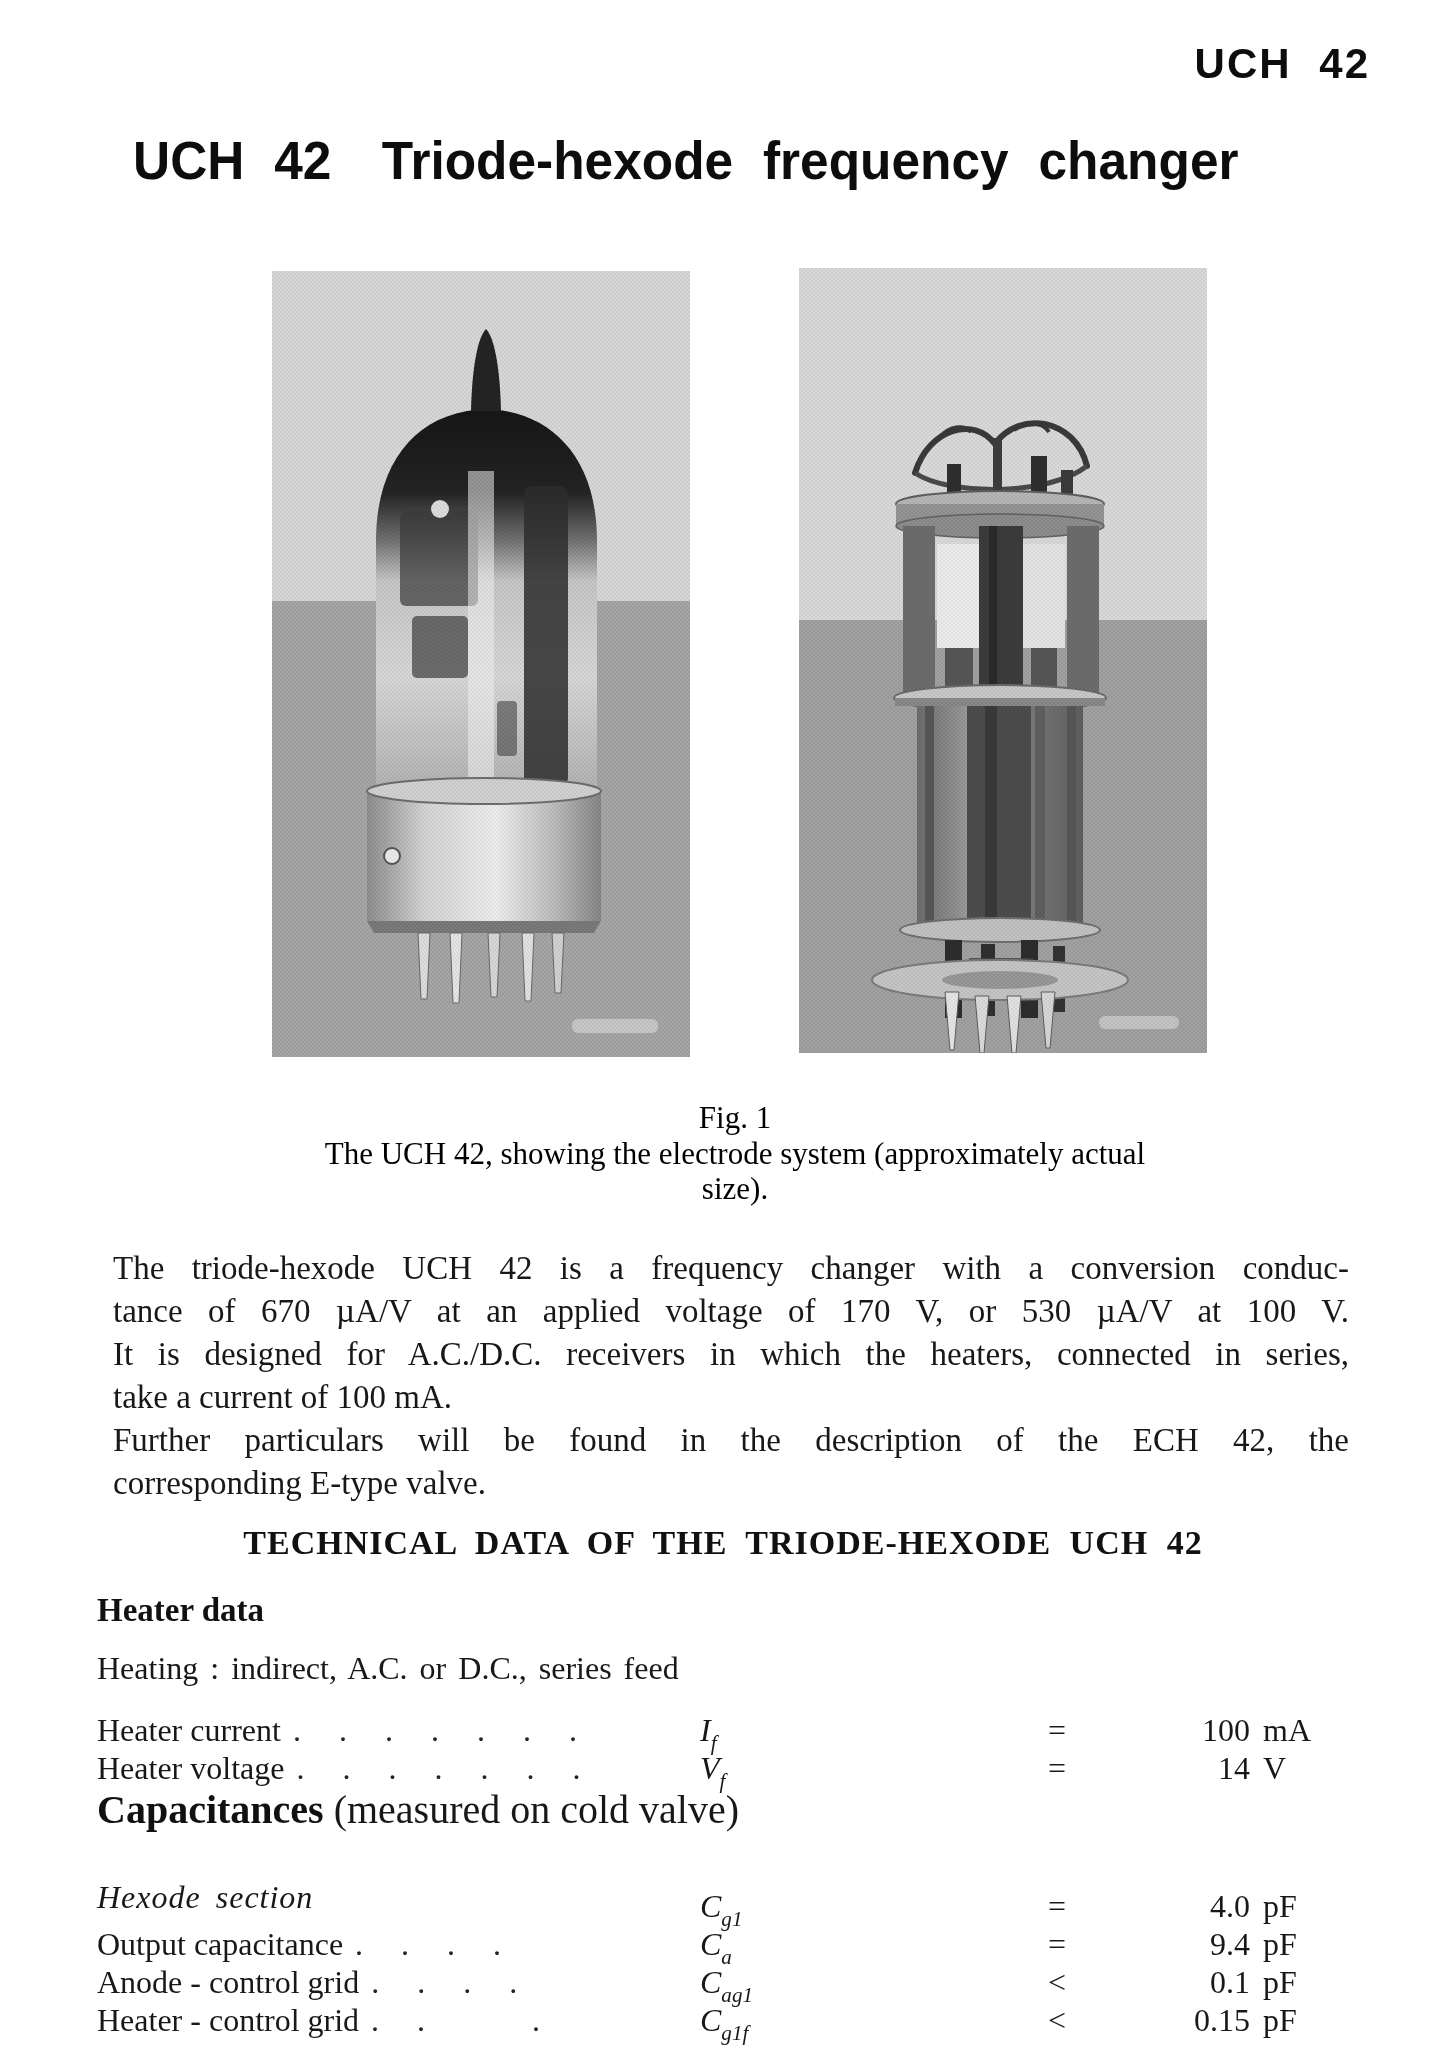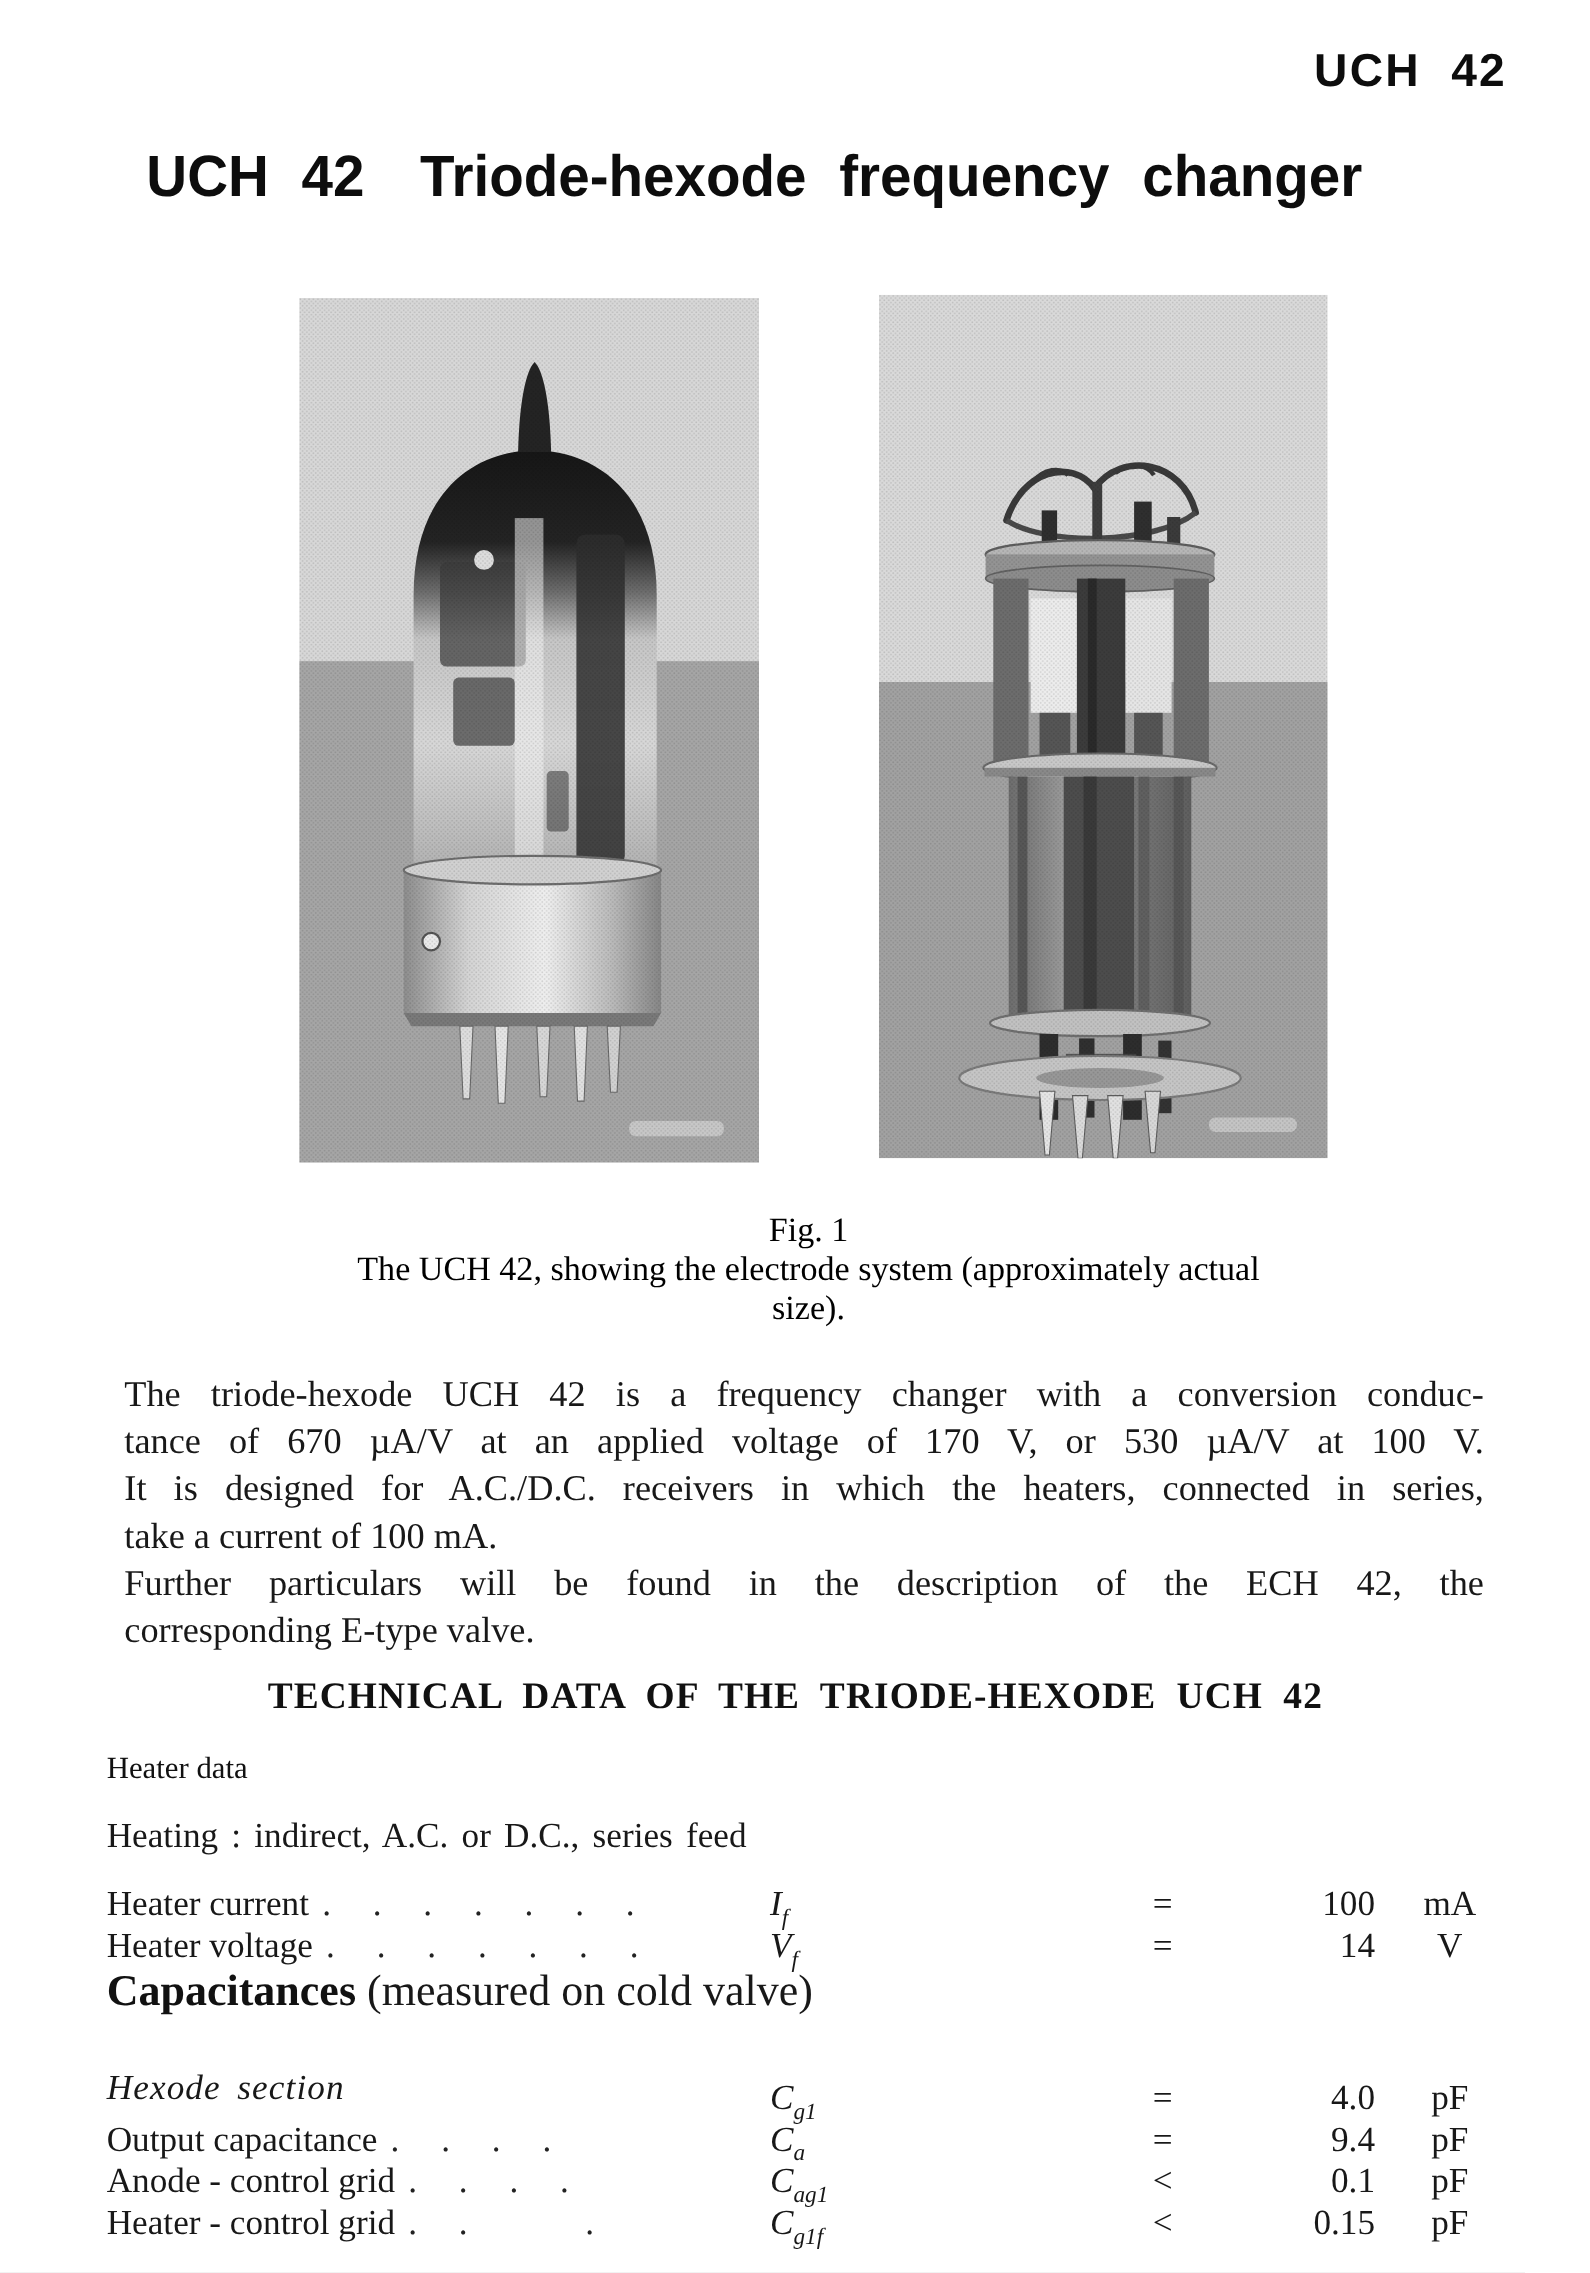--- a/index.html
+++ b/index.html
@@ -36,21 +36,21 @@
     font-size:33px;line-height:43px;color:#181818;
   }
   .intro .iline{height:43px;text-align:justify;margin-left:16px;}
   .intro .iline.just{text-align-last:justify;}
   
   .tech-heading{
     position:absolute;left:97px;top:1524px;width:1252px;text-align:center;
     font-weight:700;font-size:34px;letter-spacing:1px;word-spacing:9px;color:#111;
   }
   .sec-title{
-    position:absolute;left:97px;font-weight:400;font-size:28px;color:#111;
+    position:absolute;left:97px;font-weight:700;font-size:33px;color:#111;
   }
   .heater-title{top:1592px;}
   .heating-line{
     position:absolute;left:97px;top:1650px;font-size:32px;color:#181818;word-spacing:4px;
   }
   .cap-line{position:absolute;left:97px;top:1786px;font-size:40px;color:#181818;}
   .cap-line b{font-weight:700;color:#111;}
   .hexode-title{
     position:absolute;left:97px;top:1844px;font-size:32px;font-style:italic;color:#181818;
     letter-spacing:1px;word-spacing:6px;margin-top:35px;
@@ -60,21 +60,21 @@
   #heater-rows{top:1692px;margin-top:20px;}
   #cap-rows{top:1888px;}
   .trow{position:relative;height:38px;font-size:32px;color:#181818;}
   .tlabel{position:absolute;left:0;top:0;white-space:pre;}
   .tlabel .dots{letter-spacing:15px;padding-left:12px;color:#222;}
   .tsym{position:absolute;left:603px;top:0;font-style:italic;font-family:"Liberation Serif",serif;}
   .tsym .sym-base{font-style:italic;}
   .tsym .sym-sub{font-size:0.66em;font-style:italic;position:relative;top:2px;}
   .trel{position:absolute;left:928px;width:64px;top:0;text-align:center;}
   .tnum{position:absolute;left:970px;width:183px;top:0;text-align:right;}
-  .tunit{position:absolute;left:1166px;width:110px;top:0;text-align:center;}
+  .tunit{position:absolute;left:1166px;width:110px;top:0;text-align:left;}
 </style>
 </head>
 <body>
 
 <div class="page">
 
   <div class="corner-model">UCH 42</div>
 
   <div class="main-title">
     <span class="title-model">UCH 42</span><span class="title-name">Triode-hexode frequency changer</span>

